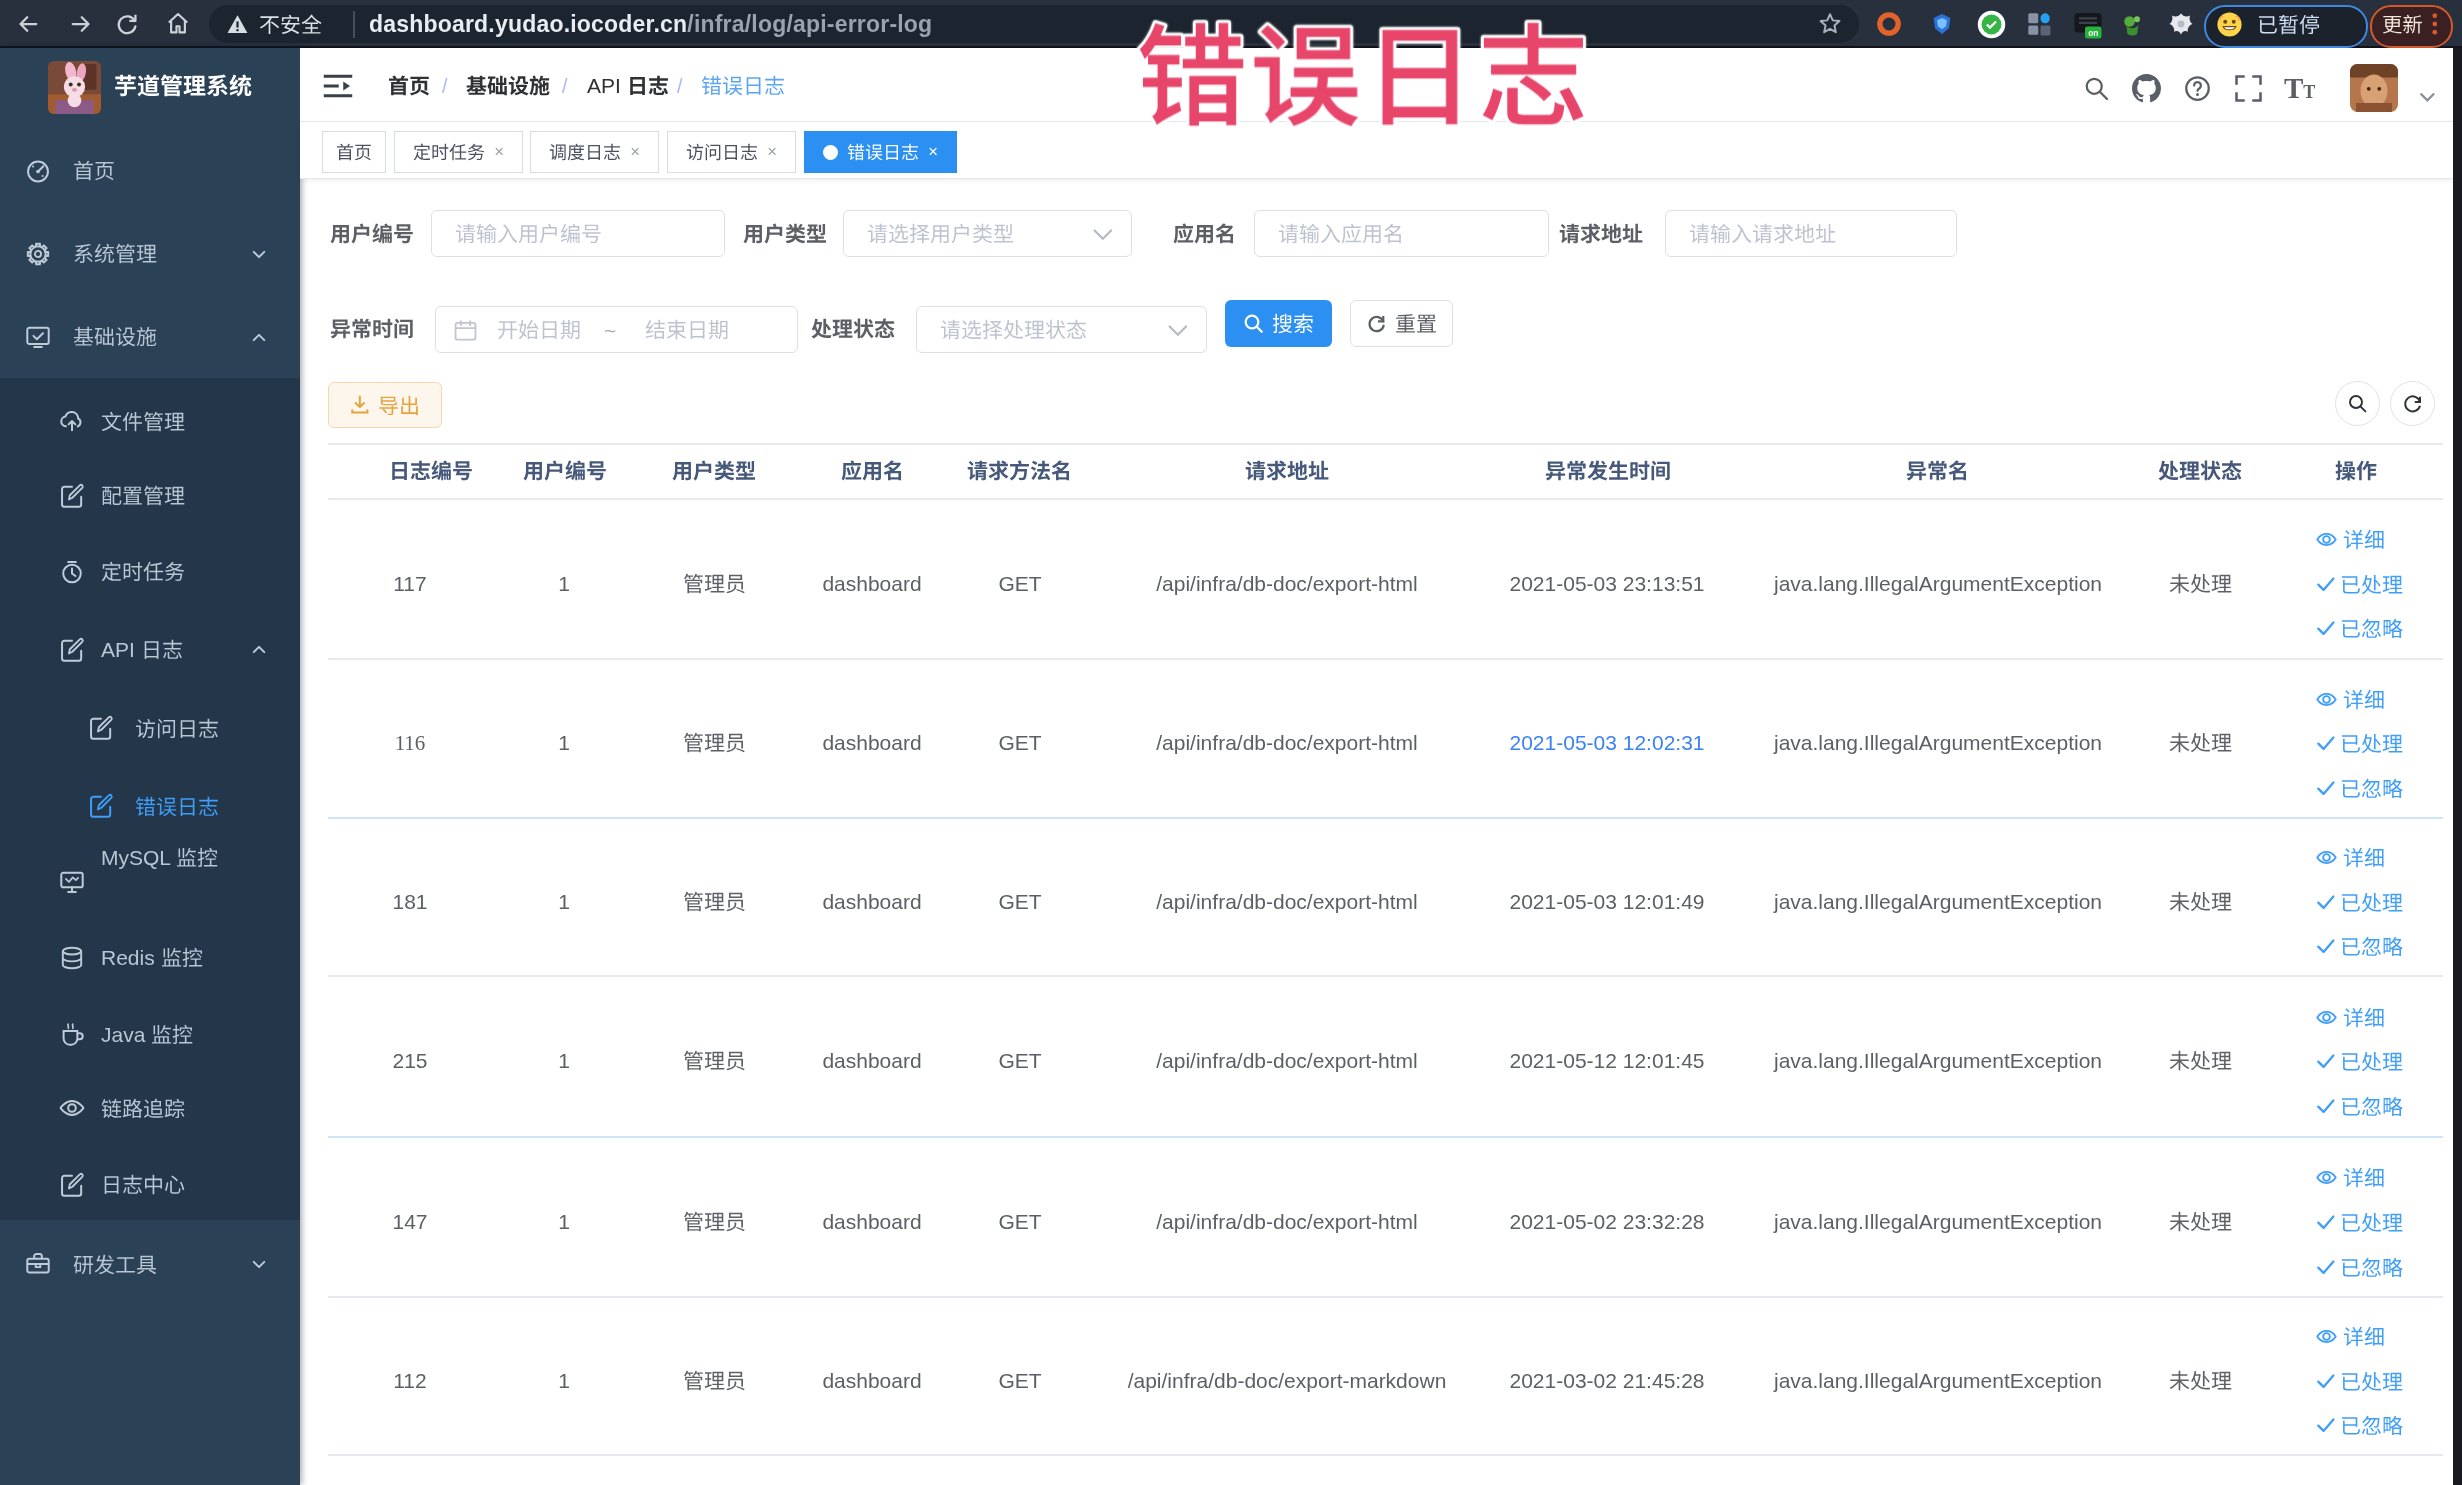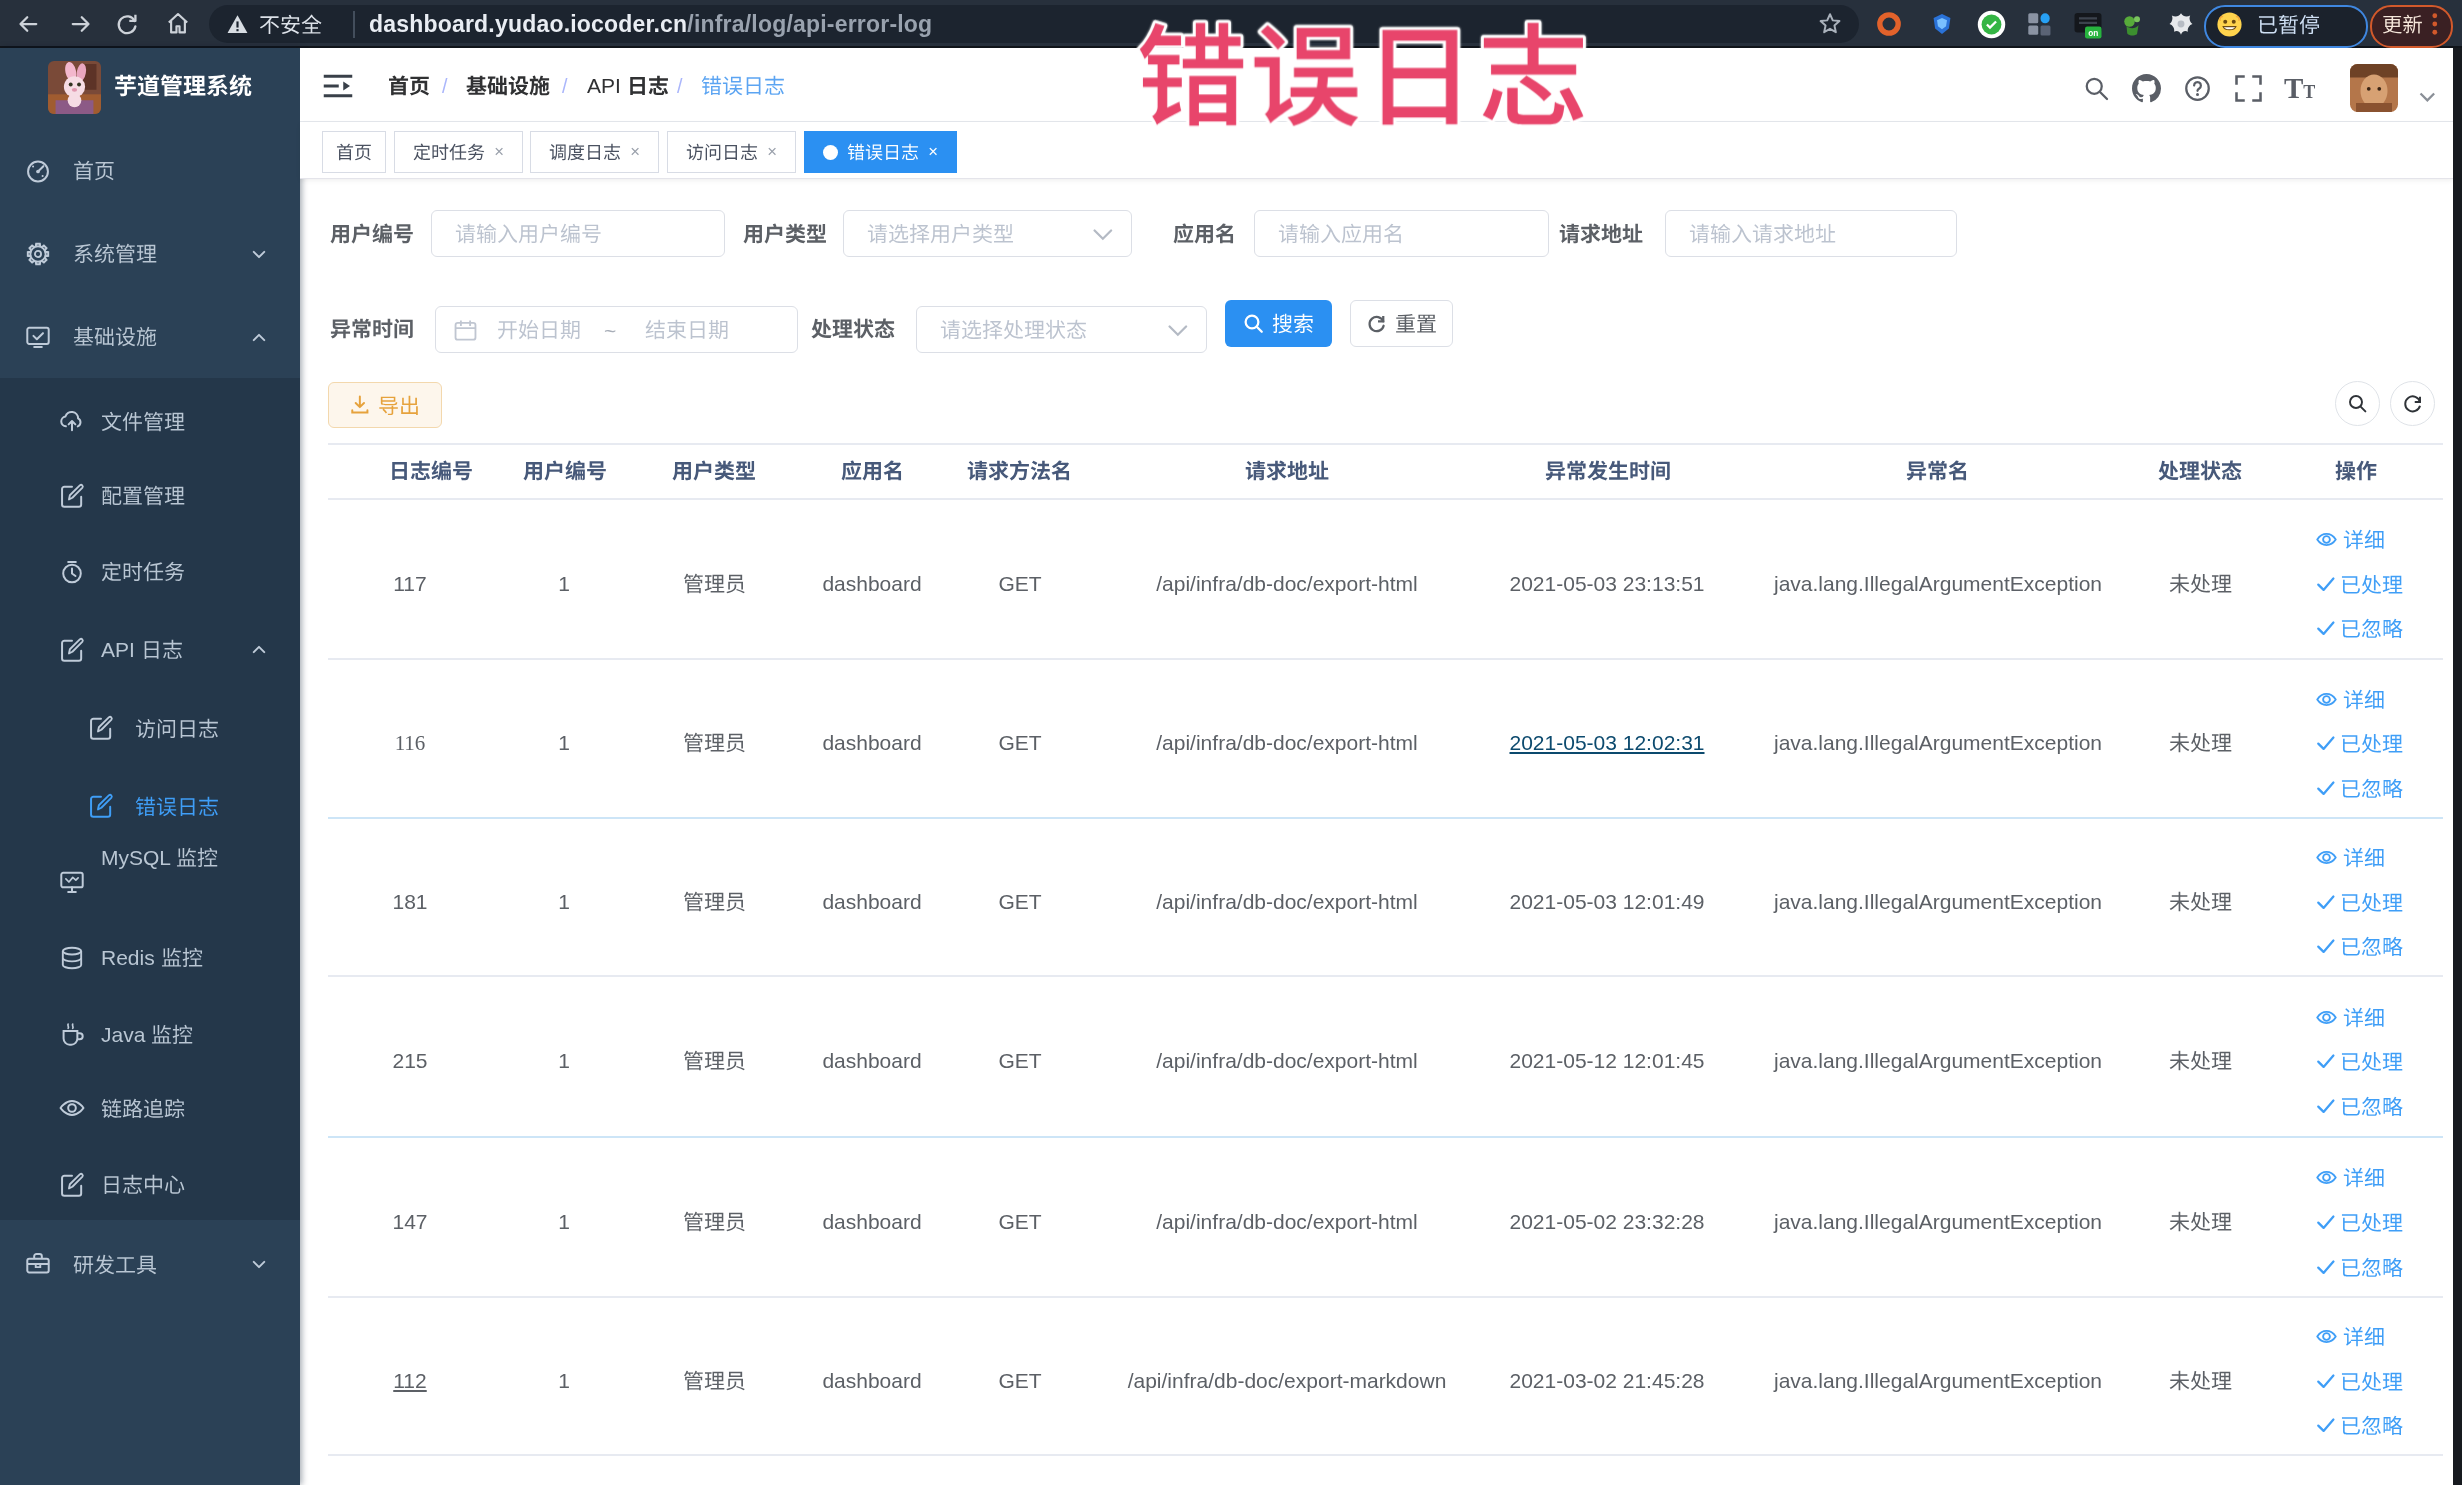--- a/index.html
+++ b/index.html
@@ -897,21 +897,21 @@
     <div class="lat" style="position:absolute;left:517px;top:730px;width:394px;height:26px;color:#5c6066;font-size:21px;line-height:26px;text-align:center;white-space:nowrap;"><svg class="cj" style="width:3.000em" viewBox="0 0 3000 1000">
         <g transform="translate(0,880) scale(1,-1)">
           <use href="#r7ba1"></use>
           <use href="#r7406" x="1000"></use>
           <use href="#r5458" x="2000"></use>
         </g>
       </svg></div>
     <div class="lat" style="position:absolute;left:675px;top:730px;width:394px;height:26px;color:#5c6066;font-size:21px;line-height:26px;text-align:center;white-space:nowrap;">dashboard</div>
     <div class="lat" style="position:absolute;left:823px;top:730px;width:394px;height:26px;color:#5c6066;font-size:21px;line-height:26px;text-align:center;white-space:nowrap;">GET</div>
     <div class="lat" style="position:absolute;left:1090px;top:730px;width:394px;height:26px;color:#5c6066;font-size:21px;line-height:26px;text-align:center;white-space:nowrap;">/api/infra/db-doc/export-html</div>
-    <div class="lat" style="position:absolute;left:1410px;top:730px;width:394px;height:26px;color:#0c4a6e;font-size:21px;line-height:26px;text-align:center;white-space:nowrap;text-decoration:underline;">2021-05-03 12:02:31</div>
+    <div class="lat" style="position:absolute;left:1410px;top:730px;width:394px;height:26px;color:#3b82f6;font-size:21px;line-height:26px;text-align:center;white-space:nowrap;">2021-05-03 12:02:31</div>
     <div class="lat" style="position:absolute;left:1741px;top:730px;width:394px;height:26px;color:#5c6066;font-size:21px;line-height:26px;text-align:center;white-space:nowrap;">java.lang.IllegalArgumentException</div>
     <div class="lat" style="position:absolute;left:2003px;top:730px;width:394px;height:26px;color:#5c6066;font-size:21px;line-height:26px;text-align:center;white-space:nowrap;"><svg class="cj" style="width:3.000em" viewBox="0 0 3000 1000">
         <g transform="translate(0,880) scale(1,-1)">
           <use href="#r672a"></use>
           <use href="#r5904" x="1000"></use>
           <use href="#r7406" x="2000"></use>
         </g>
       </svg></div>
     <div class="lat" style="position:absolute;left:2316px;top:686px;width:151px;height:26px;color:#3f9ef7;font-size:21px;line-height:26px;display:flex;align-items:center;">
       <svg width="21" height="21" viewBox="0 0 34 34" style="margin-right:6px">
@@ -1117,21 +1117,21 @@
       </svg>
       <svg class="cj" style="width:3.000em" viewBox="0 0 3000 1000">
         <g transform="translate(0,880) scale(1,-1)">
           <use href="#r5df2"></use>
           <use href="#r5ffd" x="1000"></use>
           <use href="#r7565" x="2000"></use>
         </g>
       </svg>
     </div>
     <div style="position:absolute;left:328px;top:1296px;width:2115px;height:1.5px;background:#e7eaf1;"></div>
-    <div class="lat" style="position:absolute;left:213px;top:1368px;width:394px;height:26px;color:#5c6066;font-size:21px;line-height:26px;text-align:center;white-space:nowrap;text-decoration:underline;">112</div>
+    <div class="lat" style="position:absolute;left:213px;top:1368px;width:394px;height:26px;color:#5c6066;font-size:21px;line-height:26px;text-align:center;white-space:nowrap;">112</div>
     <div class="lat" style="position:absolute;left:367px;top:1368px;width:394px;height:26px;color:#5c6066;font-size:21px;line-height:26px;text-align:center;white-space:nowrap;">1</div>
     <div class="lat" style="position:absolute;left:517px;top:1368px;width:394px;height:26px;color:#5c6066;font-size:21px;line-height:26px;text-align:center;white-space:nowrap;"><svg class="cj" style="width:3.000em" viewBox="0 0 3000 1000">
         <g transform="translate(0,880) scale(1,-1)">
           <use href="#r7ba1"></use>
           <use href="#r7406" x="1000"></use>
           <use href="#r5458" x="2000"></use>
         </g>
       </svg></div>
     <div class="lat" style="position:absolute;left:675px;top:1368px;width:394px;height:26px;color:#5c6066;font-size:21px;line-height:26px;text-align:center;white-space:nowrap;">dashboard</div>
     <div class="lat" style="position:absolute;left:823px;top:1368px;width:394px;height:26px;color:#5c6066;font-size:21px;line-height:26px;text-align:center;white-space:nowrap;">GET</div>

